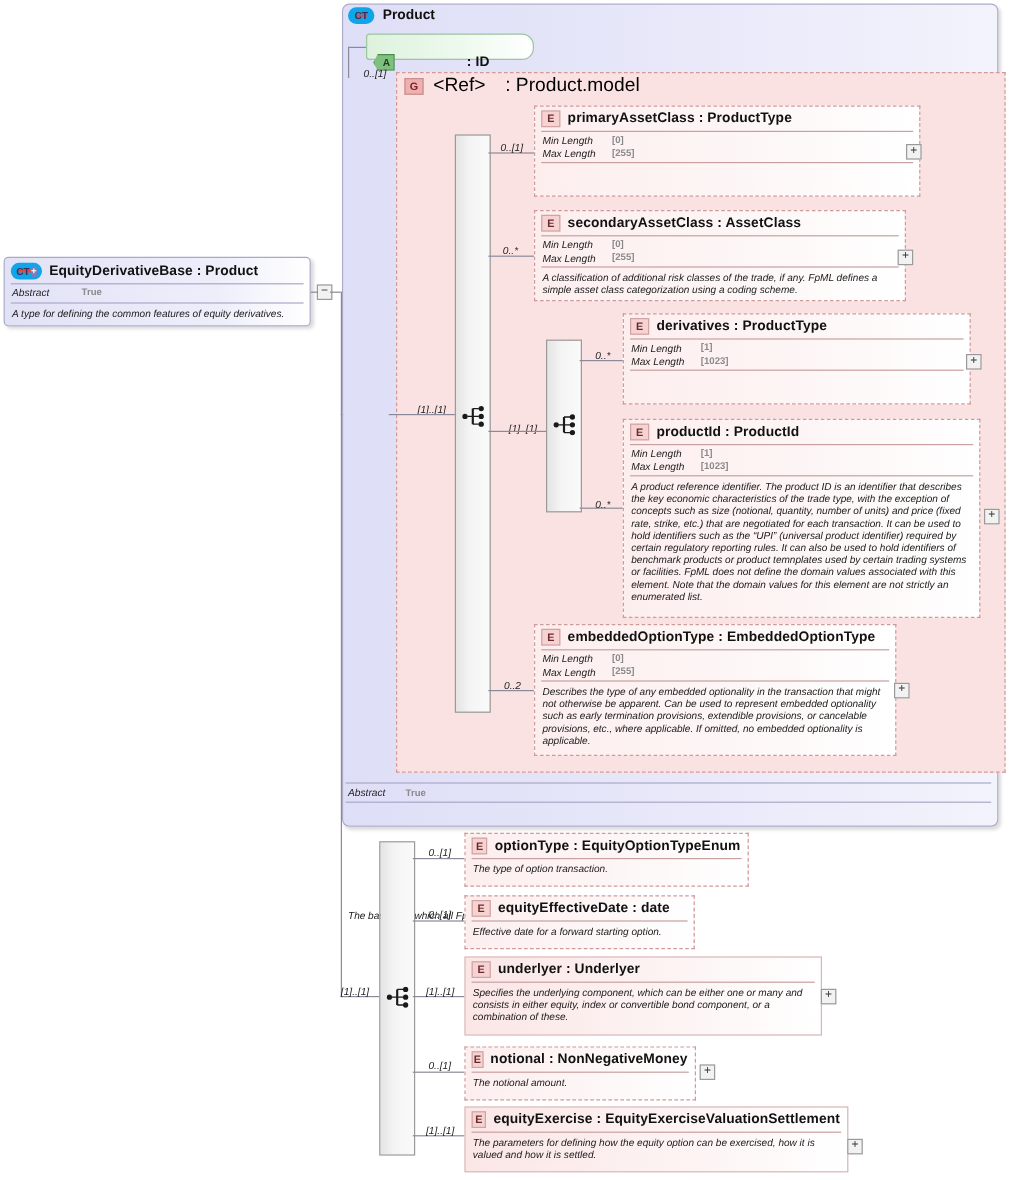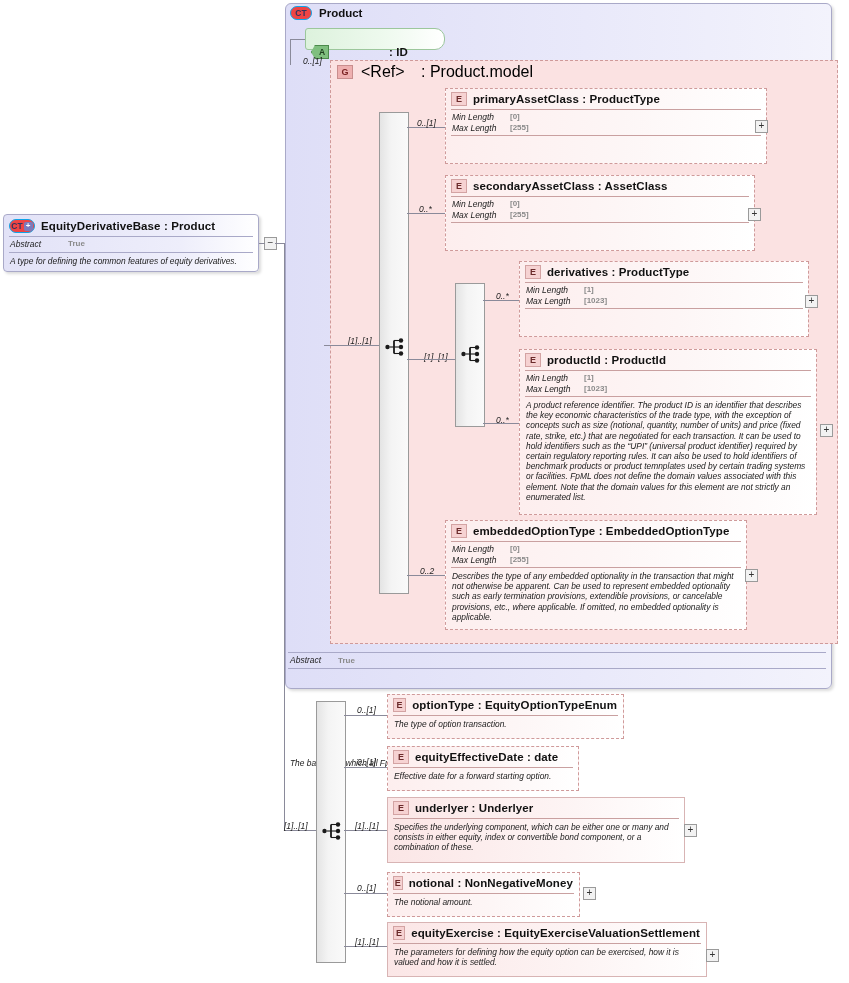--- a/index.html
+++ b/index.html
@@ -15,21 +15,21 @@
   .card .sep{height:1px;background:#b9b9c6;margin:0 5px;}
   .card .props{padding:2px 6px 2px 6px;}
   .card .prow{display:flex;font-size:8.5px;line-height:10.5px;font-style:italic;color:#222;}
   .card .plabel{width:58px;}
   .card .pval{color:#8a8a8a;font-style:normal;font-weight:bold;font-size:8px;}
   .card .desc{font-size:8.4px;line-height:10.2px;font-style:italic;color:#1a1a1a;padding:3px 6px 4px 6px;}
 
   
   .bdg{display:inline-flex;align-items:center;justify-content:center;
        font-size:9px;font-weight:bold;box-sizing:border-box;}
-  .bdg-ct{width:26px;height:14px;border:1px solid #0ea5e9;border-radius:7px;background:#ef4444;color:#33335c;font-size:8.5px;gap:1px;}
+  .bdg-ct{width:26px;height:14px;border:6px solid #0ea5e9;border-radius:7px;background:#ef4444;color:#33335c;font-size:8.5px;gap:1px;}
   .bdg-ct .pl{display:inline-block;width:9px;height:9px;line-height:8px;background:#7b7bbd;color:#fff;border-radius:2px;font-size:8px;text-align:center;}
   .bdg-a{width:18px;height:14px;border:1px solid #4c8a4c;background:#7fbf7f;color:#1d3f1d;font-size:8.5px;
          clip-path:polygon(0% 50%,22% 0%,100% 0%,100% 100%,22% 100%);padding-left:4px;}
   .bdg-g{width:16px;height:14px;border:1px solid #c98e8e;background:#eeb0b0;color:#7a2222;}
   .bdg-e{width:16px;height:14px;border:1px solid #d3a3a3;background:#f6d2d2;color:#6b2b2b;}
 
   
   .elem{background:linear-gradient(to right,#fdeeee 0%,#fdf6f6 55%,#ffffff 100%);
         border:1px dashed #cf9a9a;}
   .elem.solid{border:1px solid #d8b4b4;background:linear-gradient(to right,#fbe6e6 0%,#fdf4f4 60%,#ffffff 100%);}
@@ -193,20 +193,21 @@
     <div class="prow">
       <span class="plabel">Min Length</span>
       <span class="pval">[0]</span>
     </div>
     <div class="prow">
       <span class="plabel">Max Length</span>
       <span class="pval">[255]</span>
     </div>
   </div>
   <div class="sep"></div>
+  <div class="desc">A classification of additional risk classes of the trade, if any. FpML defines a simple asset class categorization using a coding scheme.</div>
 </div>
 <div class="card-lbl" style="left:419px;top:204px;">0..*</div>
 <div class="pm" style="left:748px;top:208px;">+</div>
 
 <div class="card elem" style="left:519px;top:261px;width:290px;height:76px;">
   <div class="hdr">
     <span class="bdg bdg-e">E</span>
     <span class="nm">derivatives : ProductType</span>
   </div>
   <div class="sep"></div>

